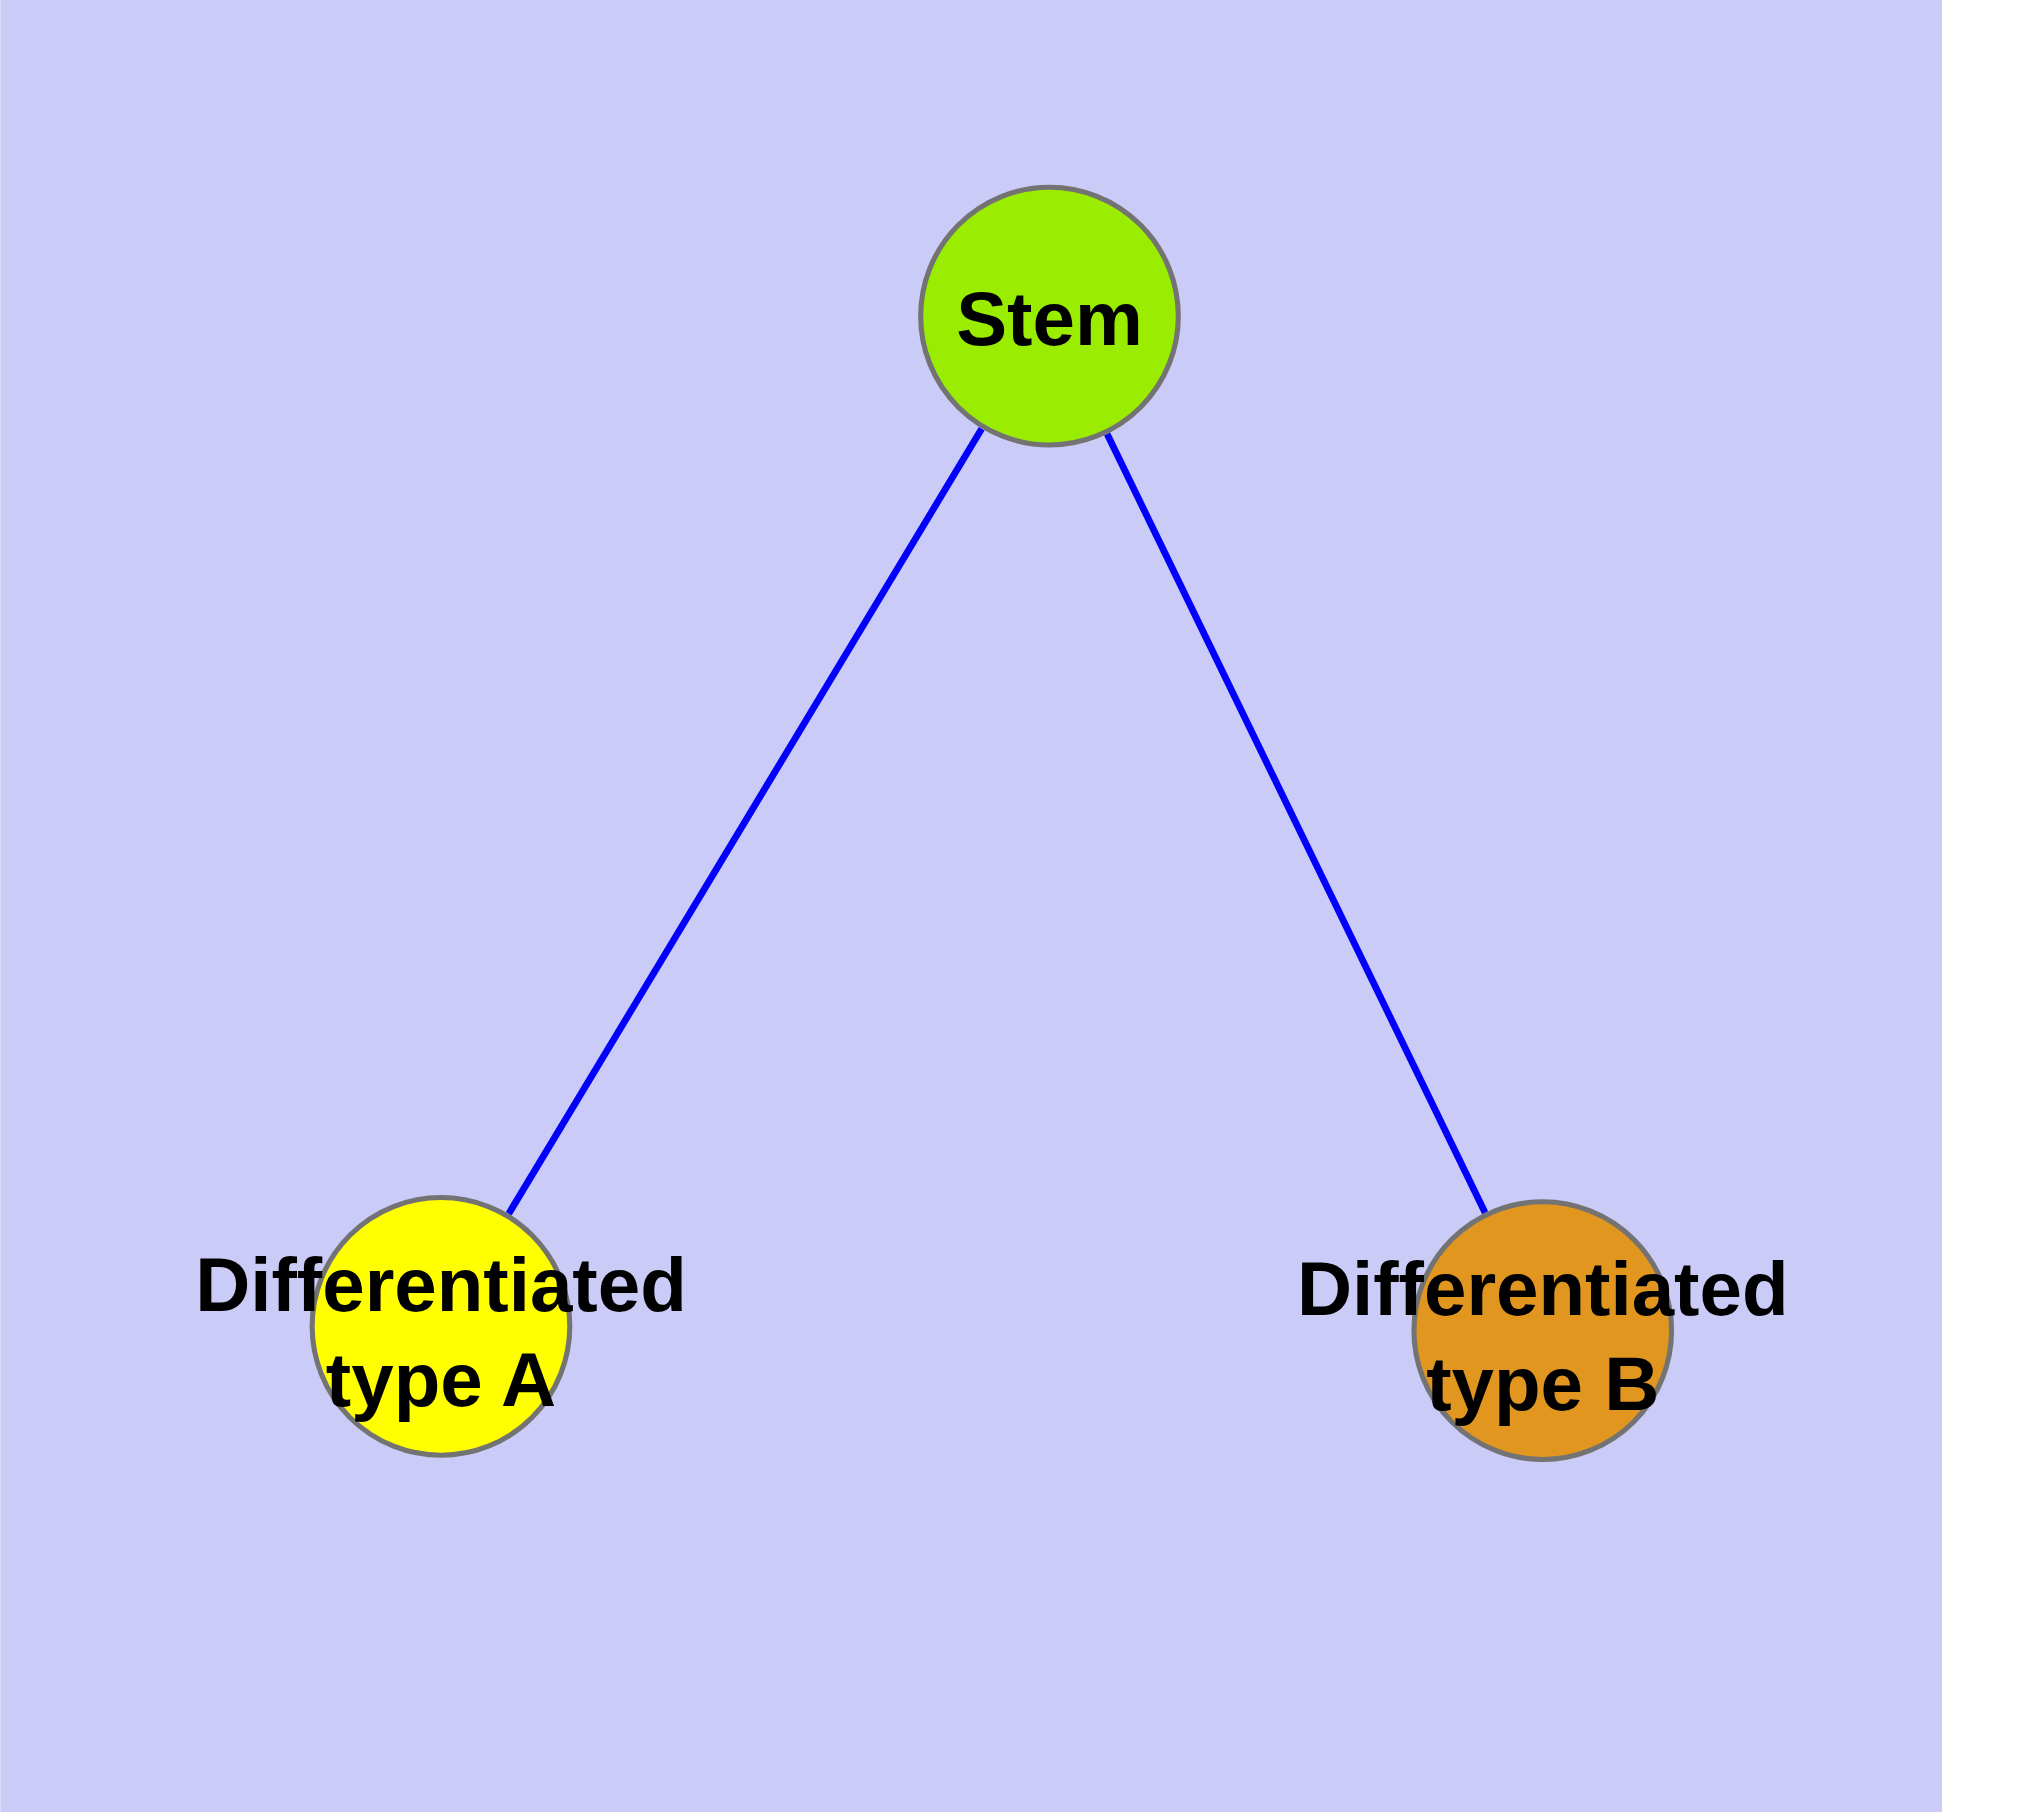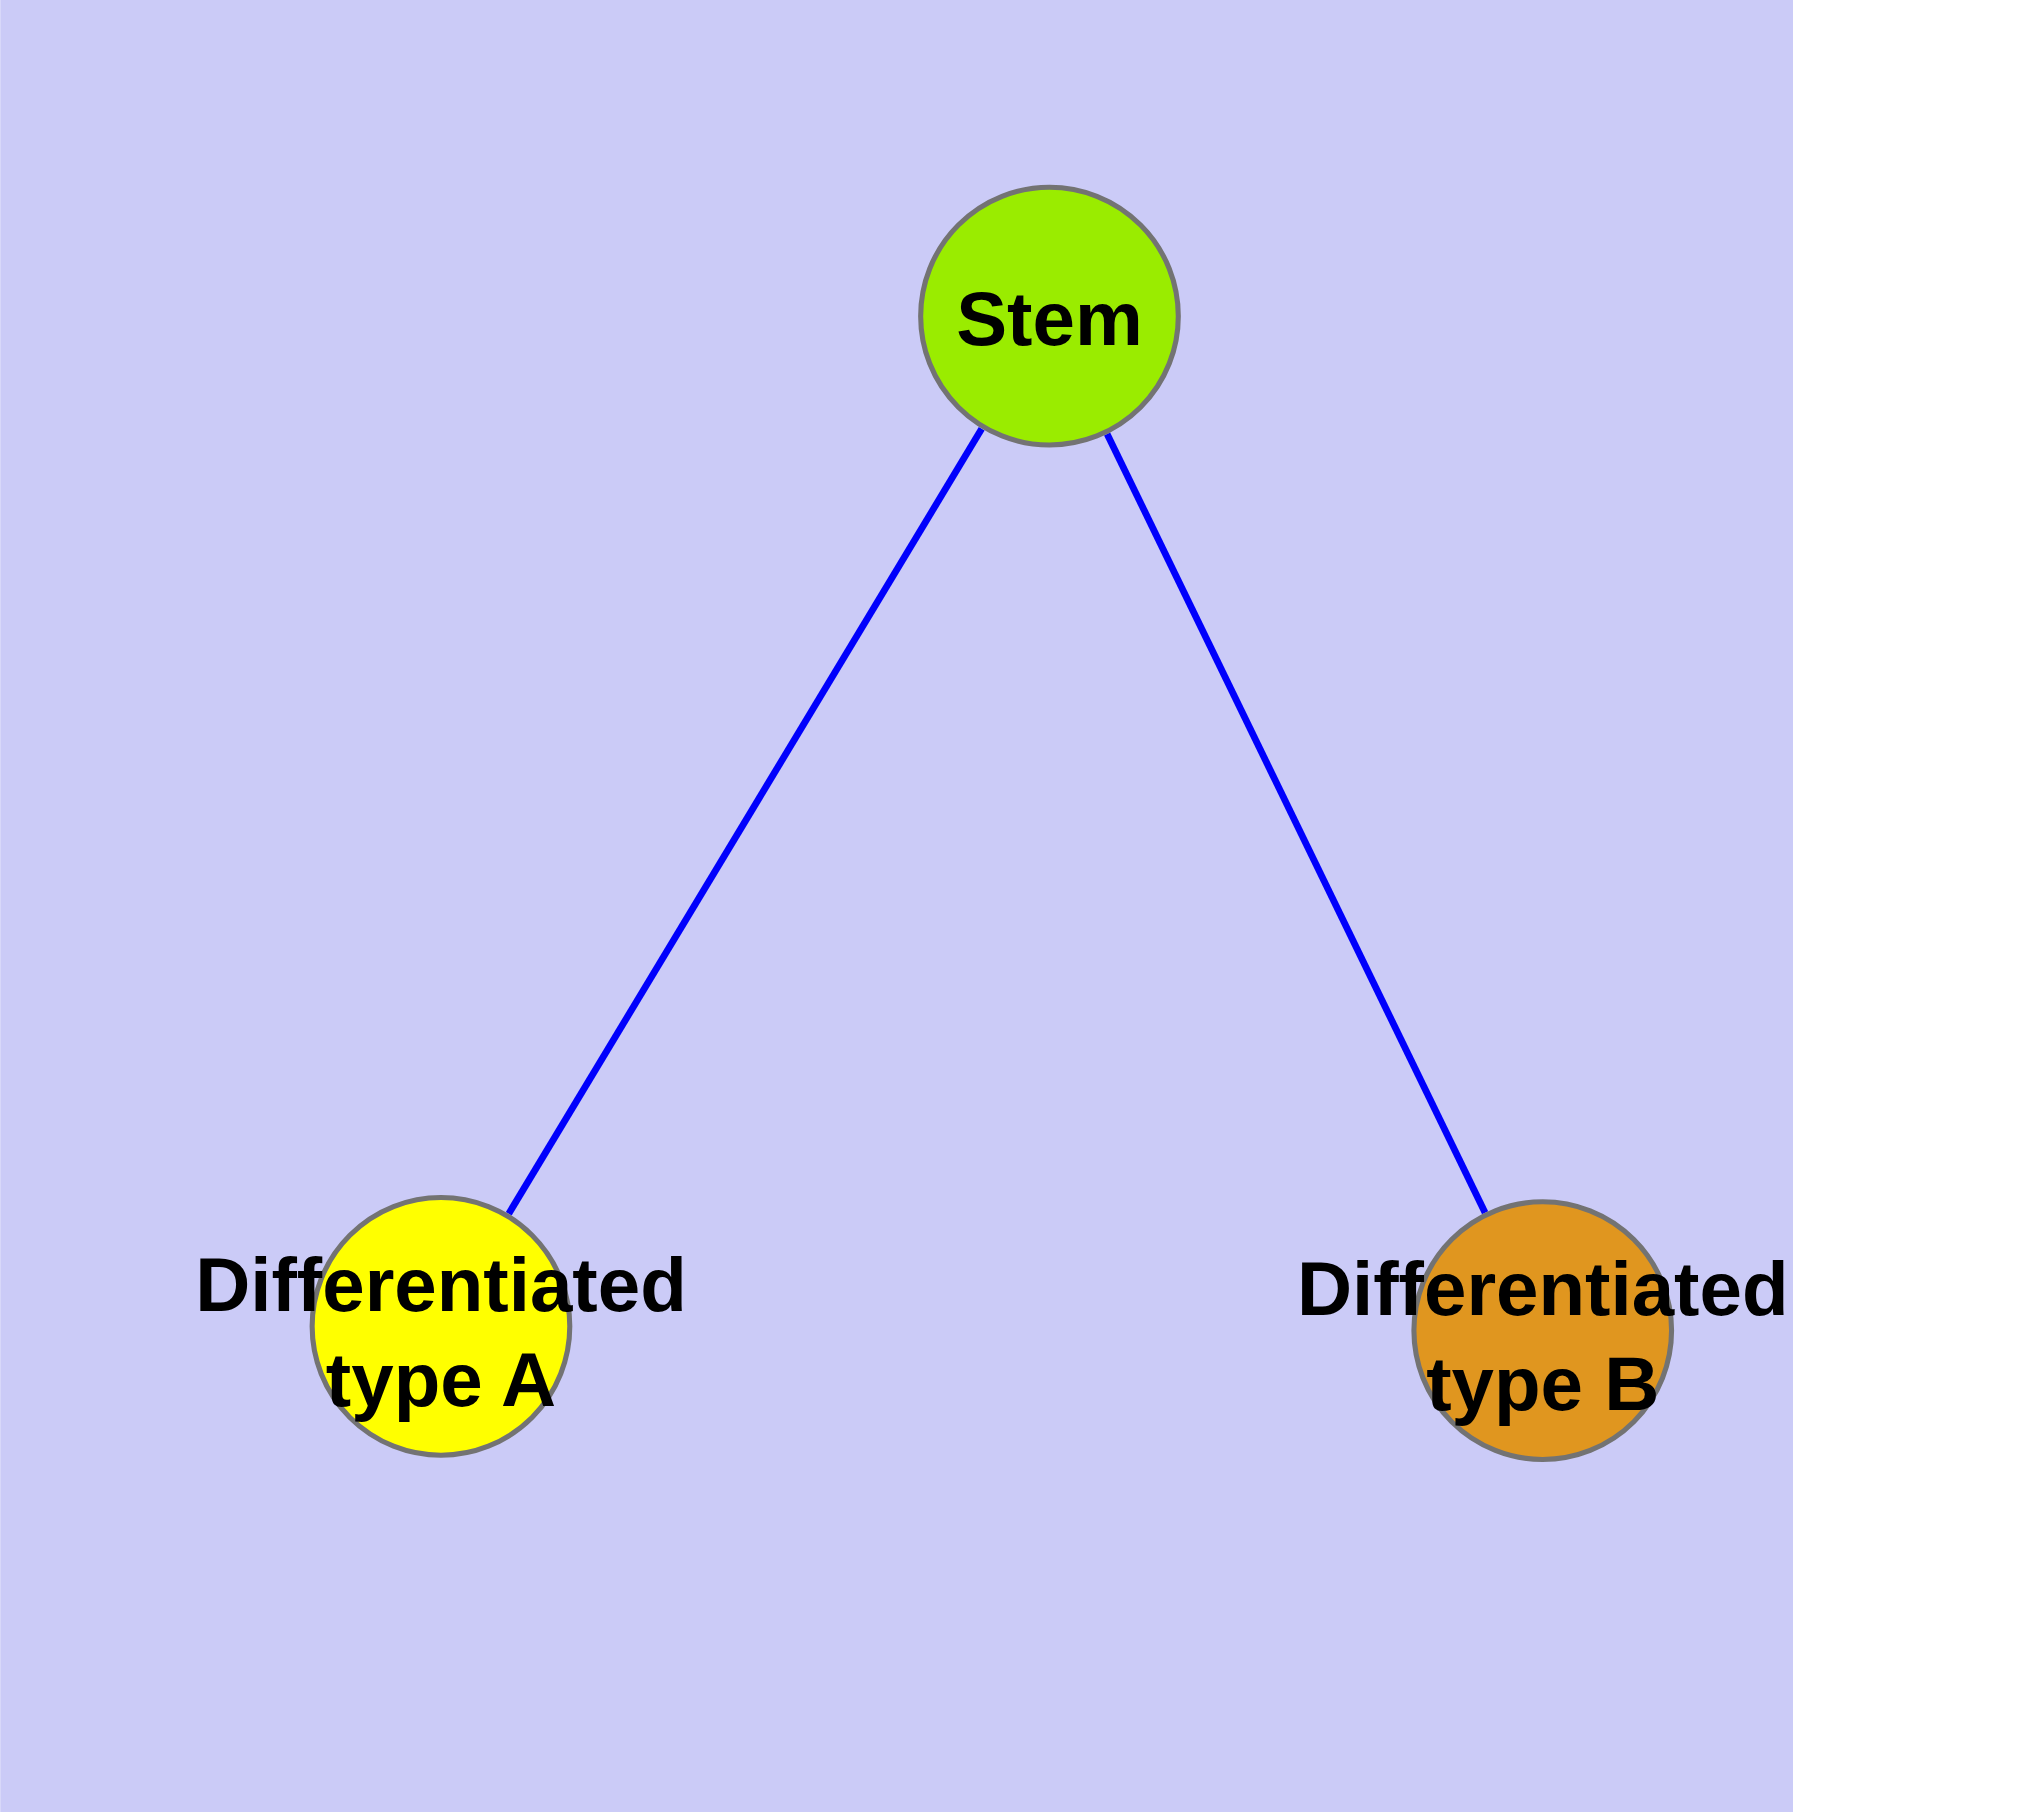--- a/index.html
+++ b/index.html
@@ -2,21 +2,21 @@
 <html style="font-size:13.6px"><head>
 <meta charset="utf-8">
 <style>
   html, body {
     margin: 0;
     padding: 0;
     background: #ffffff;
   }
   #canvas {
     position: relative;
-    width: 1793px;
+    width: 1942px;
     height: 1812px;
     overflow: hidden;
   }
   #graph-svg {
     display: block;
     width: 2021px;
     height: 1812px;
   }
   .edge {
     fill: none;

